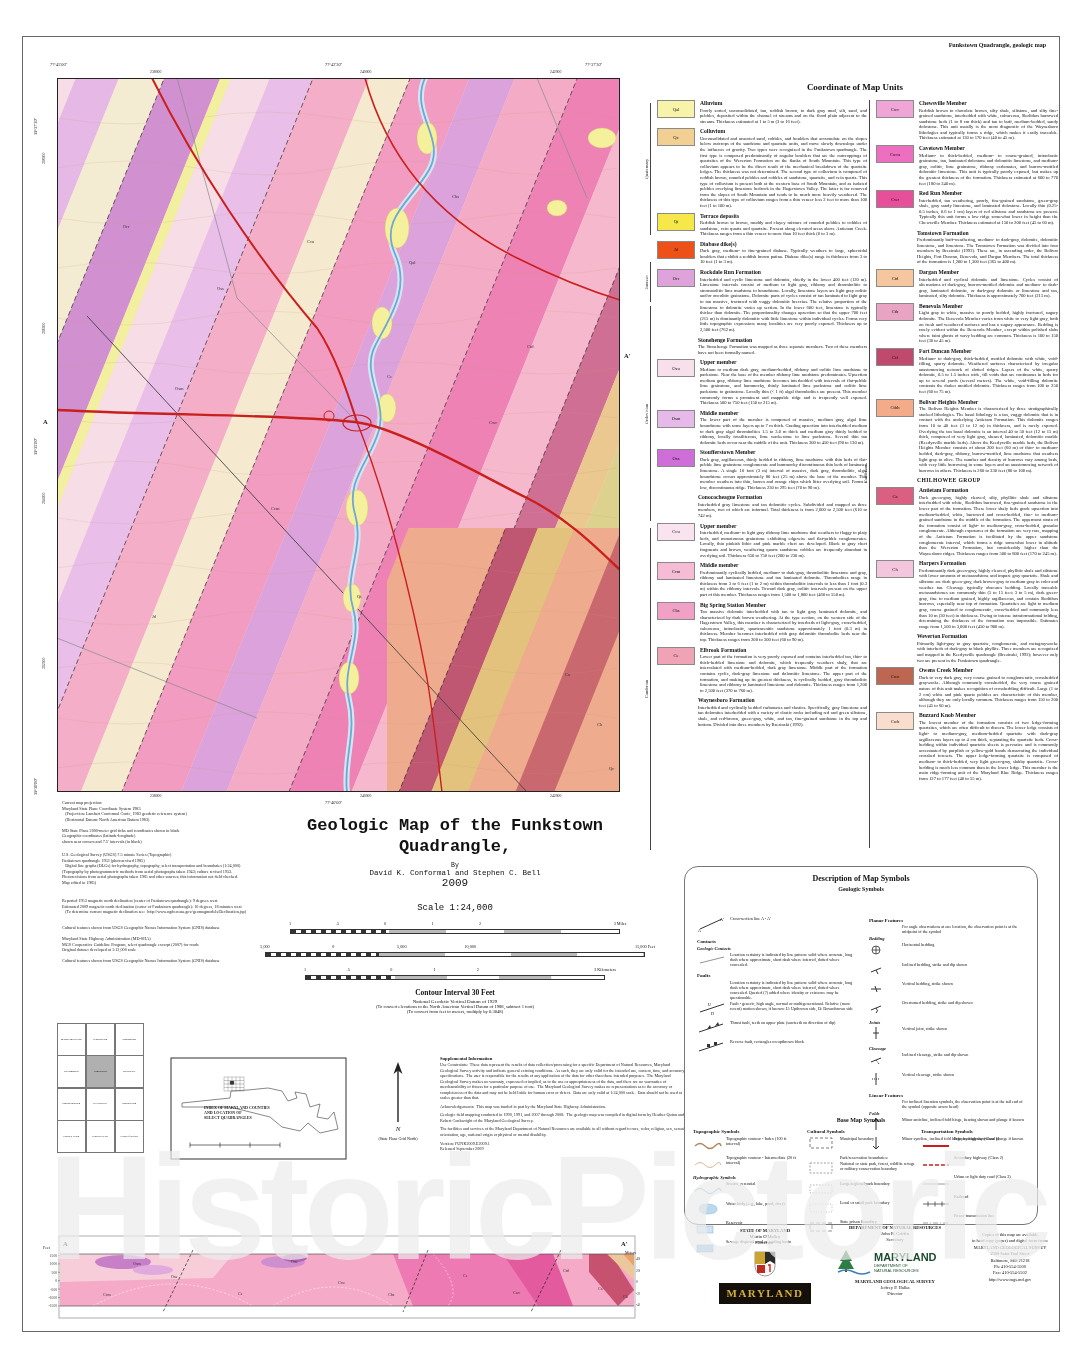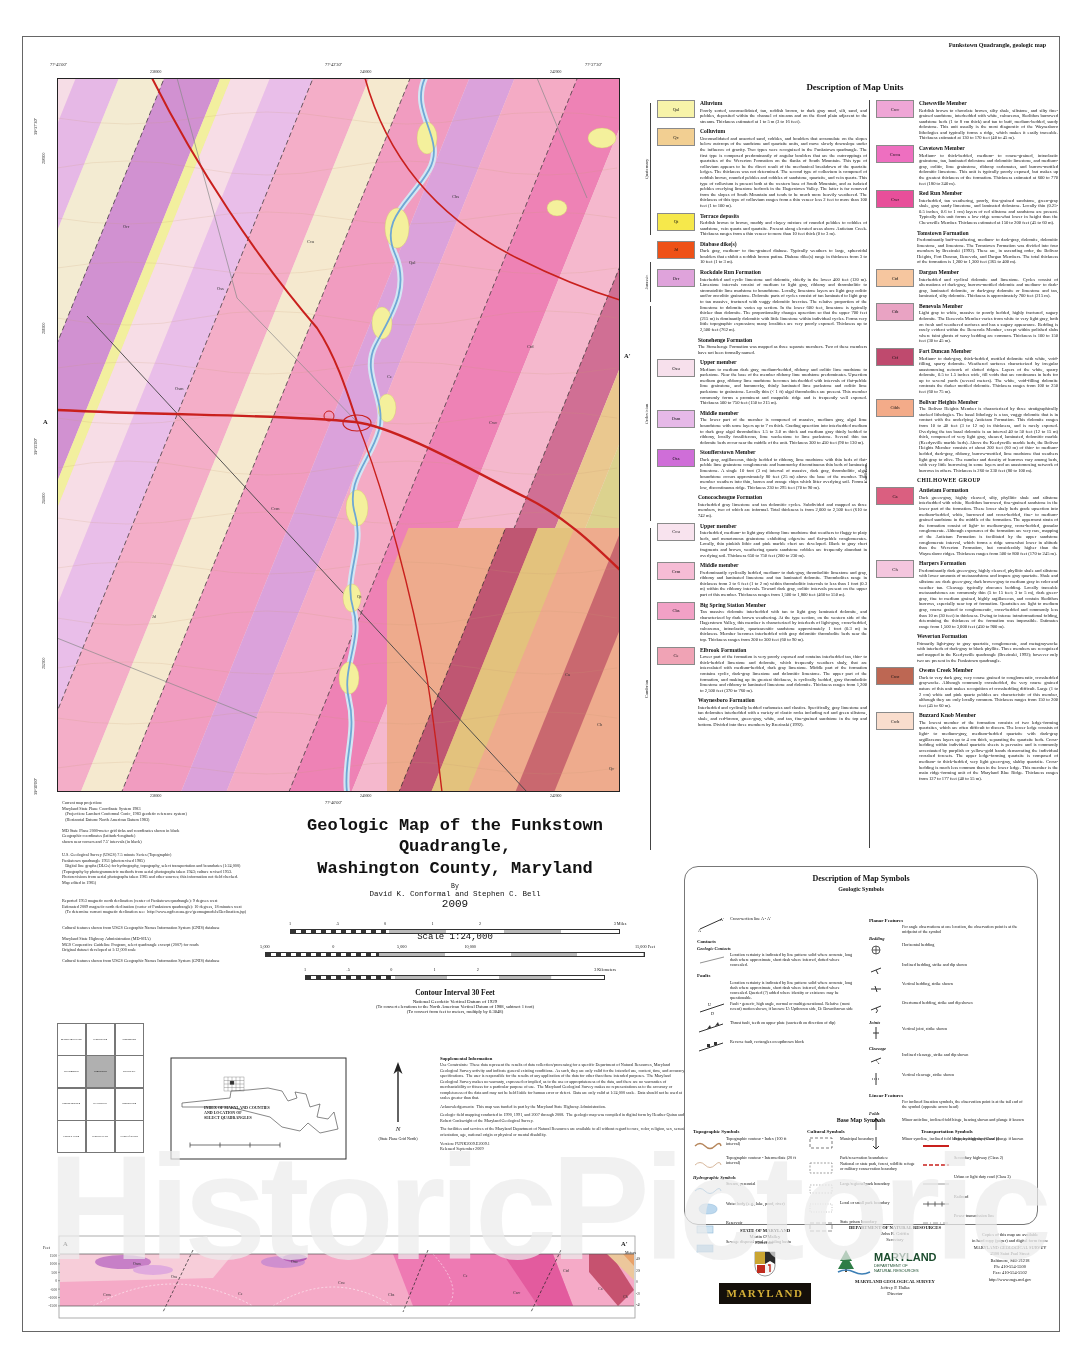--- a/index.html
+++ b/index.html
@@ -20,21 +20,21 @@
   .fh.group h4{letter-spacing:.4px;}
   .agebracket{position:absolute;border-left:0.7px solid #444;width:0;}
   .agebracket span{position:absolute;left:-7px;top:50%;transform:rotate(-90deg) translateX(-50%);transform-origin:left top;
       font-size:4.6px;white-space:nowrap;color:#333;}
   
   .tb{text-align:center;}
   .tb .t1{font-size:17px;font-weight:bold;line-height:1.25;}
   .tb .by{font-size:6.5px;margin-top:4px;}
   .tb .au{font-size:7.5px;}
   .tb .yr{font-size:11px;}
-  .tb .sc{font-size:9px;margin-top:22px;}
+  .tb .sc{font-size:9px;margin-top:14px;}
   .bar{position:absolute;height:14px;}
   .bar .line{position:absolute;left:0;right:0;bottom:2px;height:3.5px;border:0.5px solid #333;display:flex;}
   .bar .seg1{width:30%;background:repeating-linear-gradient(90deg,#333 0 5px,#fff 5px 10px);}
   .bar .seg2{flex:1;background:repeating-linear-gradient(90deg,#bbb 0 24.9%,#fff 25% 49.9%);}
   .bar .lbl{position:absolute;top:-1px;font-size:4.2px;transform:translateX(-50%);white-space:nowrap;}
   .notes{font-size:4.2px;line-height:1.32;white-space:pre-wrap;color:#222;}
   .ci{text-align:center;}
   .ci .cit{font-size:7.5px;font-weight:bold;}
   .ci .cid{font-size:5px;margin-top:2px;}
   .ci .cin{font-size:4.6px;}
@@ -213,21 +213,21 @@
       <div class="abs edge" style="left: 550px; top: 70px; font-size: 3.8px;">242000</div>
       <div class="abs edge" style="left: 150px; top: 794px; font-size: 3.8px;">238000</div>
       <div class="abs edge" style="left: 360px; top: 794px; font-size: 3.8px;">240000</div>
       <div class="abs edge" style="left: 550px; top: 794px; font-size: 3.8px;">242000</div>
       <div class="abs edge rot" style="left: 46px; top: 160px; font-size: 3.8px;">218000</div>
       <div class="abs edge rot" style="left: 46px; top: 330px; font-size: 3.8px;">216000</div>
       <div class="abs edge rot" style="left: 46px; top: 500px; font-size: 3.8px;">214000</div>
       <div class="abs edge rot" style="left: 46px; top: 665px; font-size: 3.8px;">212000</div>
     </div>
 
-  <div class="abs" style="left:655px;top:82px;width:400px;text-align:center;font-size:9px;font-weight:bold;">Description of Map Units</div>
+  <div class="abs" style="left:655px;top:82px;width:400px;text-align:center;font-size:9px;font-weight:bold;">Coordinate of Map Units</div>
   <div id="desc-left" class="desccol" style="left:657px;top:100px;width:210px;height:752px;">
       <div class="unit">
         <div class="sw" style="background: rgb(247, 243, 169);">Qal</div>
         <div class="ut">
           <h4>Alluvium</h4>
           <p>Poorly sorted, unconsolidated, tan, reddish brown, to dark gray mud, silt, sand, and pebbles, deposited within the channel of streams and on the flood plain adjacent to the streams.  Thickness estimated at 1 to 5 m (3 to 16 feet).</p>
         </div>
       </div>
       <div class="unit">
         <div class="sw" style="background: rgb(242, 207, 146);">Qc</div>
@@ -422,21 +422,20 @@
       <div class="agebracket abs" style="left: 650px; top: 528px; height: 322px;">
         <span>Cambrian</span>
       </div>
       <div class="agebracket abs" style="left: 869px; top: 100px; height: 748px;">
         <span>Cambrian</span>
       </div>
     </div>
 
   <div class="abs tb" style="left:265px;top:815px;width:380px;font-family:Liberation Mono, monospace;">
     <div class="t1">Geologic Map of the Funkstown Quadrangle,</div>
-    <div class="t1">Washington County, Maryland</div>
     <div class="by">By</div>
     <div class="au">David K. Conformal and Stephen C. Bell</div>
     <div class="yr">2009</div>
     <div class="sc">Scale 1:24,000</div>
   </div>
   <div id="bar-miles" class="bar" style="left:290px;top:922px;width:330px;">
       <div class="line">
         <div class="seg1"></div>
         <div class="seg2"></div>
       </div>

